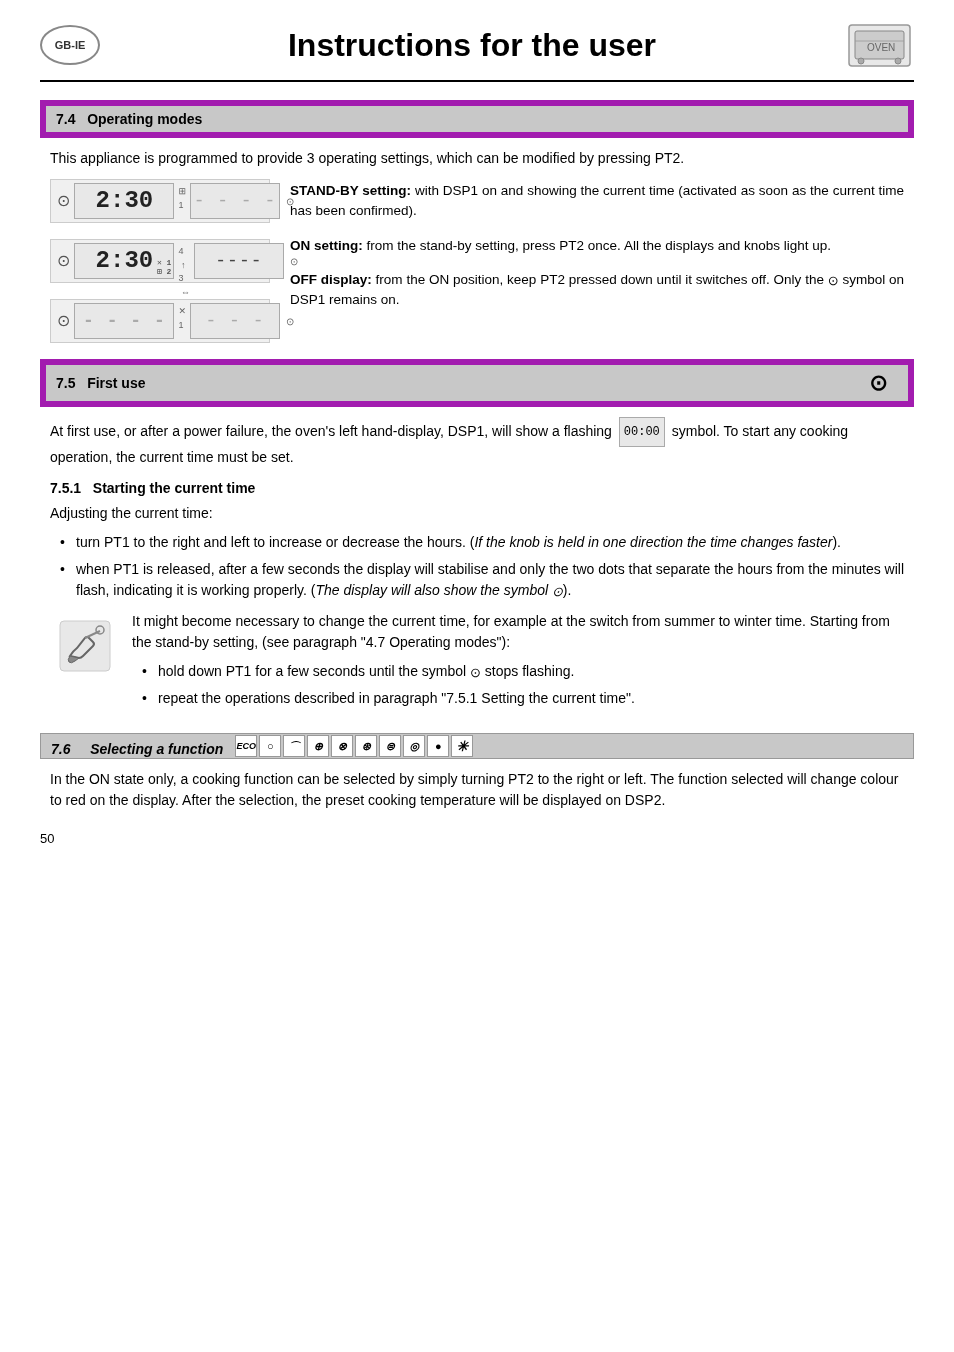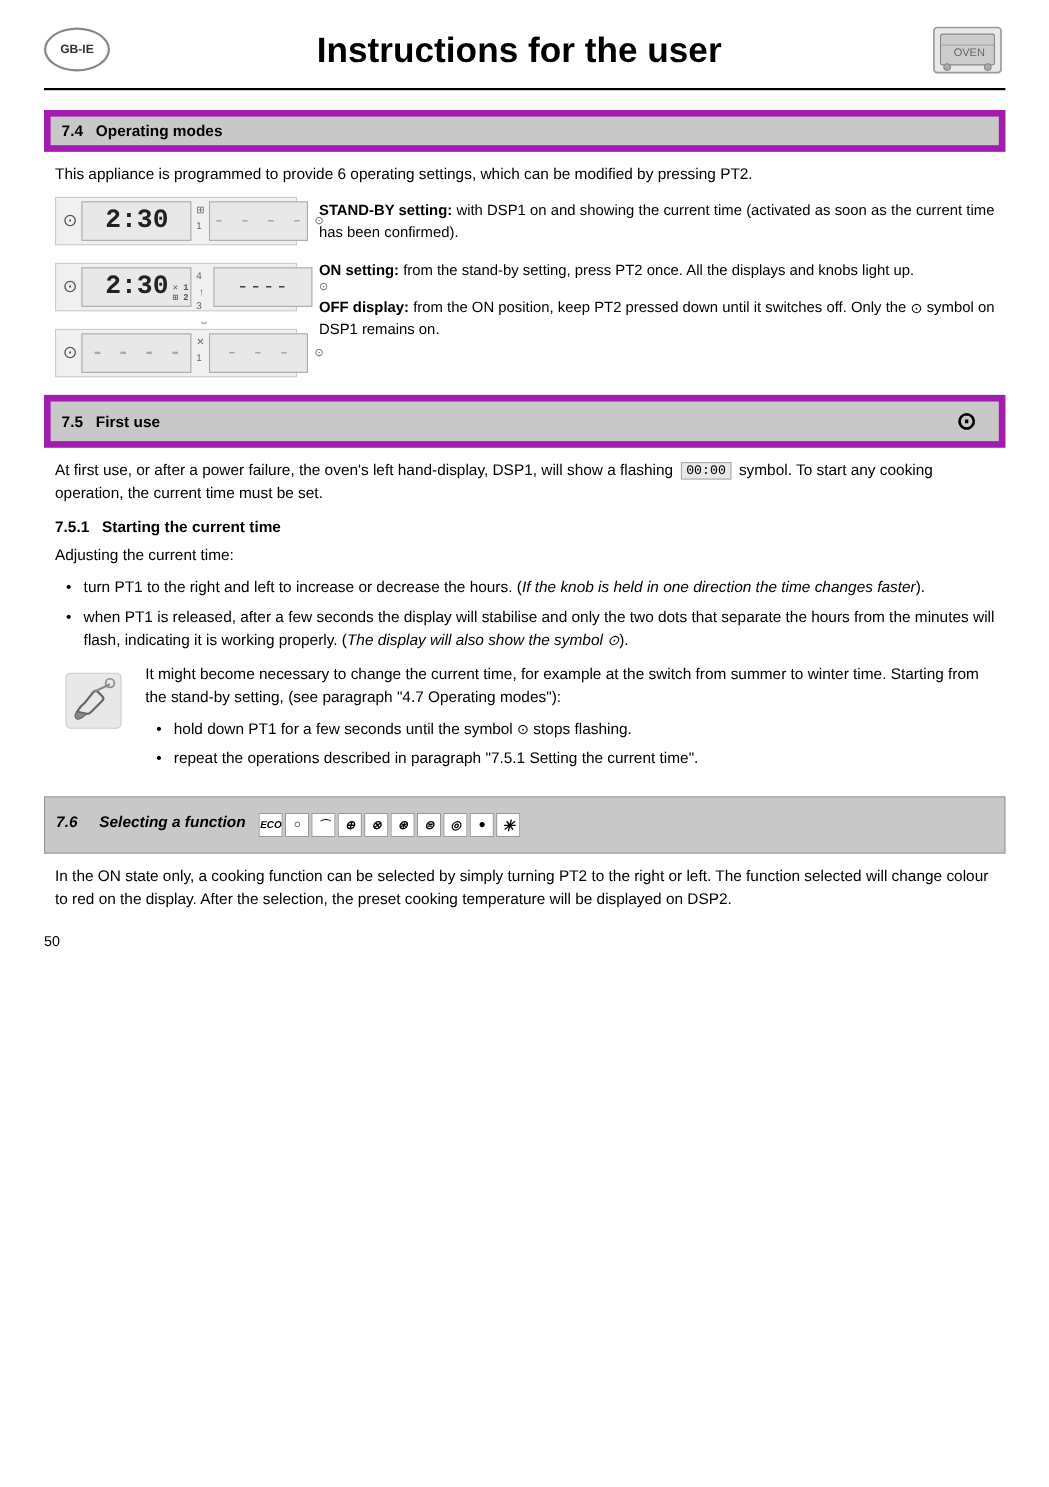--- a/index.html
+++ b/index.html
@@ -198,24 +198,24 @@
       width: 70px;
       height: 70px;
       display: flex;
       align-items: center;
       justify-content: center;
     }
 
     
     .section-76-header {
       display: flex;
-      align-items: flex-start;
+      align-items: flex-end;
       gap: 6px;
       background: #c8c8c8;
-      padding: 14px 10px;
+      padding: 1px 10px;
       font-weight: bold;
       font-style: italic;
       font-size: 14px;
       margin-bottom: 10px;
       border: 1px solid #999;
     }
     .function-icons {
       display: flex;
       gap: 2px;
       align-items: center;
@@ -249,21 +249,21 @@
       display: inline-flex;
       align-items: center;
       justify-content: center;
       border: 1px solid #aaa;
       background: #e8e8e8;
       padding: 1px 4px;
       font-family: 'Courier New', monospace;
       font-size: 12px;
       vertical-align: middle;
       margin: 0 3px;
-      height: 16px;
+      height: 30px;
     }
     .inline-smiley {
       display: inline;
       font-size: 13px;
       vertical-align: middle;
     }
   </style>
 </head>
 <body>
 
@@ -284,21 +284,21 @@
     </svg>
   </div>
 </div>
 
 <div class="section-header">
   <span>7.4</span>&nbsp;&nbsp;
   <span>Operating modes</span>
 </div>
 
 <div class="section-content">
-  <p>This appliance is programmed to provide 6 operating settings, which can be modified by pressing PT2.</p>
+  <p>This appliance is programmed to provide 3 operating settings, which can be modified by pressing PT2.</p>
 
   <div class="operating-modes-layout">
 
     <div class="displays-column">
 
       <div class="display-unit">
         <span class="dot-circle">⊙</span>
         <div class="dsp-left">
           <span style="font-size:24px; font-weight:bold; font-family:'Courier New',monospace; color:#222;">2:30</span>
         </div>

